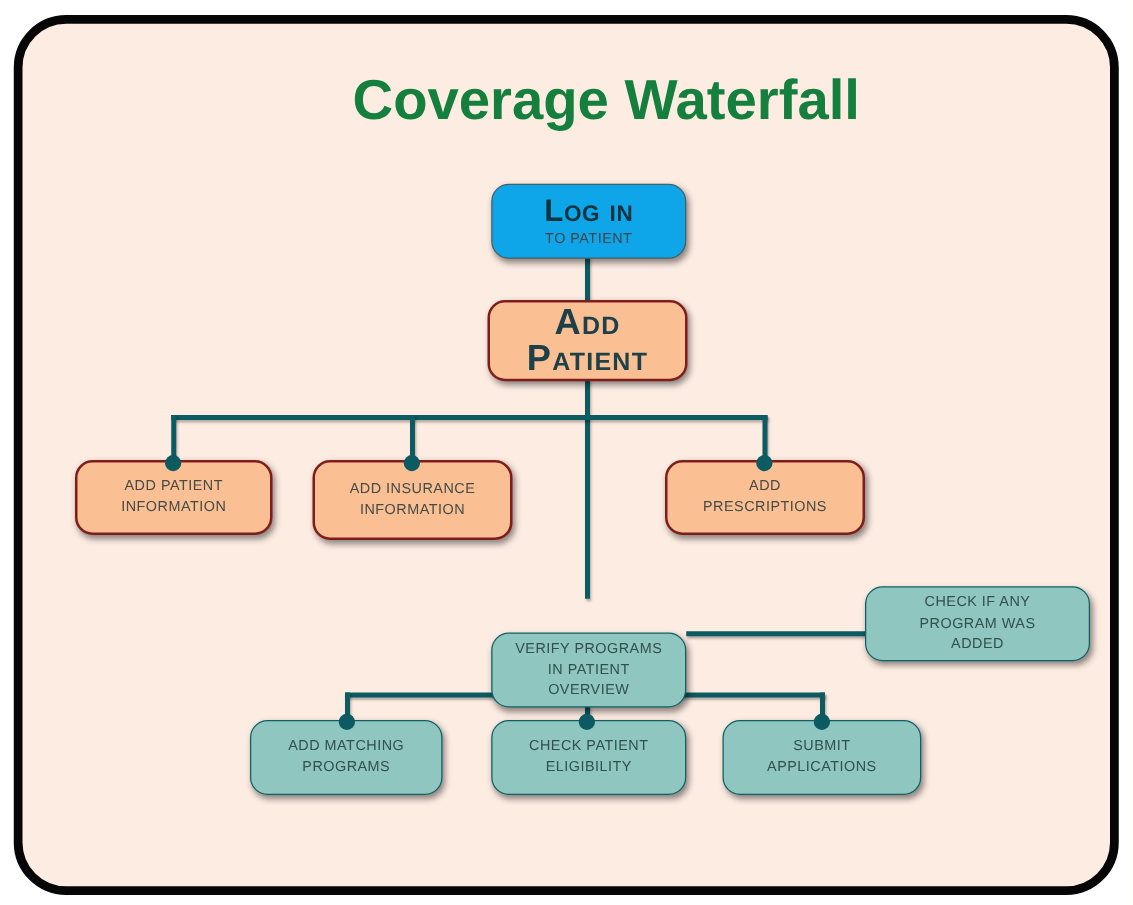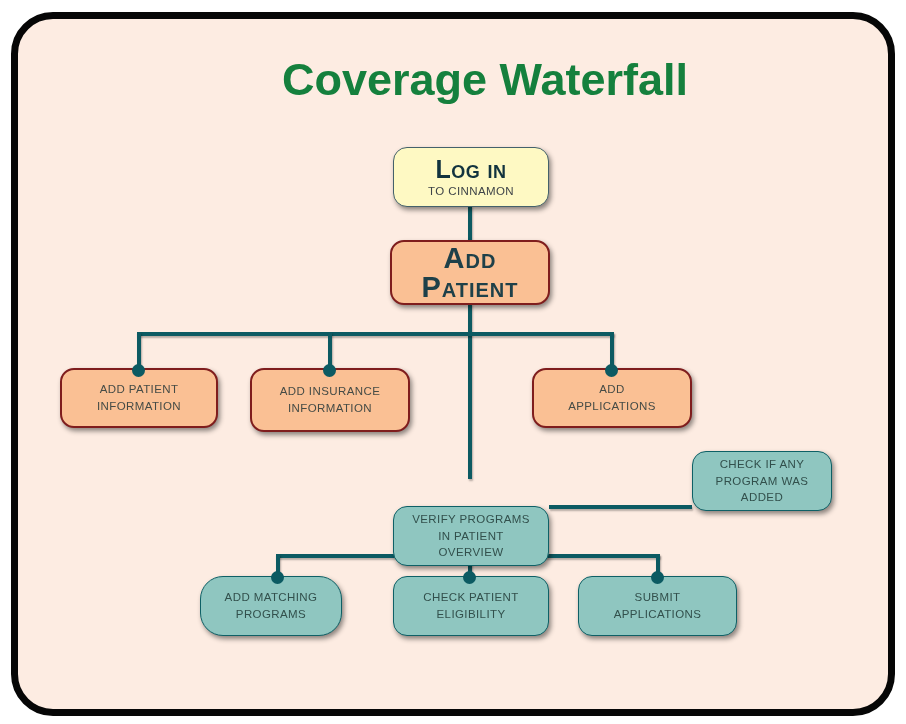--- a/index.html
+++ b/index.html
@@ -13,21 +13,21 @@
   }
   .title{
     position:absolute;left:0;top:54px;width:906px;text-align:center;
     font-size:45px;font-weight:bold;color:#15803d;letter-spacing:0px;padding-left:32px;
   }
   .node{
     position:absolute;display:flex;flex-direction:column;justify-content:center;align-items:center;
     border-radius:14px;box-sizing:border-box;text-align:center;
     box-shadow:2px 3px 5px rgba(0,0,0,0.45);
   }
-  .node--neutral{background:#fef9c3;border:1.5px solid #44616B;}
+  .node--neutral{background:#0ea5e9;border:1.5px solid #44616B;}
   .node--orange{background:#FAC094;border:2px solid #7f1d1d;}
   .node--teal{background:#8FC6C0;border:1.5px solid #0E6066;}
   .node-title{
     font-variant:small-caps;font-weight:bold;font-size:25px;color:#12333E;letter-spacing:0.5px;line-height:1;
   }
   .node-title--big{font-size:29px;letter-spacing:1px;color:#1E4049;}
   .node-subtitle{font-size:11.5px;color:#3F4448;letter-spacing:0.4px;margin-top:3px;}
   .node-label{
     font-size:11.5px;letter-spacing:0.4px;line-height:1.45;white-space:pre-line;
   }
@@ -39,22 +39,22 @@
   .dot{
     position:absolute;width:13px;height:13px;border-radius:50%;background:#0C5A62;z-index:5;
   }
   
   .n-login{left:393px;top:147px;width:156px;height:60px;}
   .n-addpatient{left:390px;top:240px;width:160px;height:65px;}
   .n-patinfo{left:60px;top:368px;width:158px;height:60px;}
   .n-insinfo{left:250px;top:368px;width:160px;height:64px;}
   .n-rx{left:532px;top:368px;width:160px;height:60px;}
   .n-verify{left:393px;top:477px;width:156px;height:60px;z-index:2;margin-top:29px;}
-  .n-checkadd{left:692px;top:451px;width:140px;height:60px;z-index:2;}
-  .n-matching{left:200px;top:576px;width:142px;height:60px;border-radius:23px;}
+  .n-checkadd{left:692px;top:469px;width:180px;height:60px;z-index:2;}
+  .n-matching{left:200px;top:576px;width:154px;height:60px;}
   .n-elig{left:393px;top:576px;width:156px;height:60px;}
   .n-submit{left:578px;top:576px;width:159px;height:60px;}
   
   .l-login-down{left:468px;top:205px;width:4px;height:37px;}
   .l-trunk{left:468px;top:303px;width:4px;height:176px;}
   .l-h1{left:137px;top:332px;width:477px;height:4px;}
   .l-d1{left:137px;top:332px;width:4px;height:40px;}
   .l-d2{left:328px;top:332px;width:4px;height:40px;}
   .l-d3{left:610px;top:332px;width:4px;height:40px;}
   .l-h2{left:549px;top:505px;width:143px;height:4px;}
@@ -84,40 +84,40 @@
   <div class="line l-d2"></div>
   <div class="line l-d3"></div>
   <div class="line l-h2"></div>
   <div class="line l-trunk2"></div>
   <div class="line l-h3"></div>
   <div class="line l-d4"></div>
   <div class="line l-d6"></div>
 
   <div class="node node--neutral n-login">
     <div class="node-title">Log in</div>
-    <div class="node-subtitle">TO CINNAMON</div>
+    <div class="node-subtitle">TO PATIENT</div>
   </div>
 
   <div class="node node--orange n-addpatient">
     <div class="node-title node-title--big">Add Patient</div>
   </div>
 
   <div class="node node--orange n-patinfo">
     <div class="node-label">ADD PATIENT
 INFORMATION</div>
   </div>
 
   <div class="node node--orange n-insinfo">
     <div class="node-label">ADD INSURANCE
 INFORMATION</div>
   </div>
 
   <div class="node node--orange n-rx">
     <div class="node-label">ADD
-APPLICATIONS</div>
+PRESCRIPTIONS</div>
   </div>
 
   <div class="node node--teal n-verify">
     <div class="node-label">VERIFY PROGRAMS
 IN PATIENT
 OVERVIEW</div>
   </div>
 
   <div class="node node--teal n-checkadd">
     <div class="node-label">CHECK IF ANY

